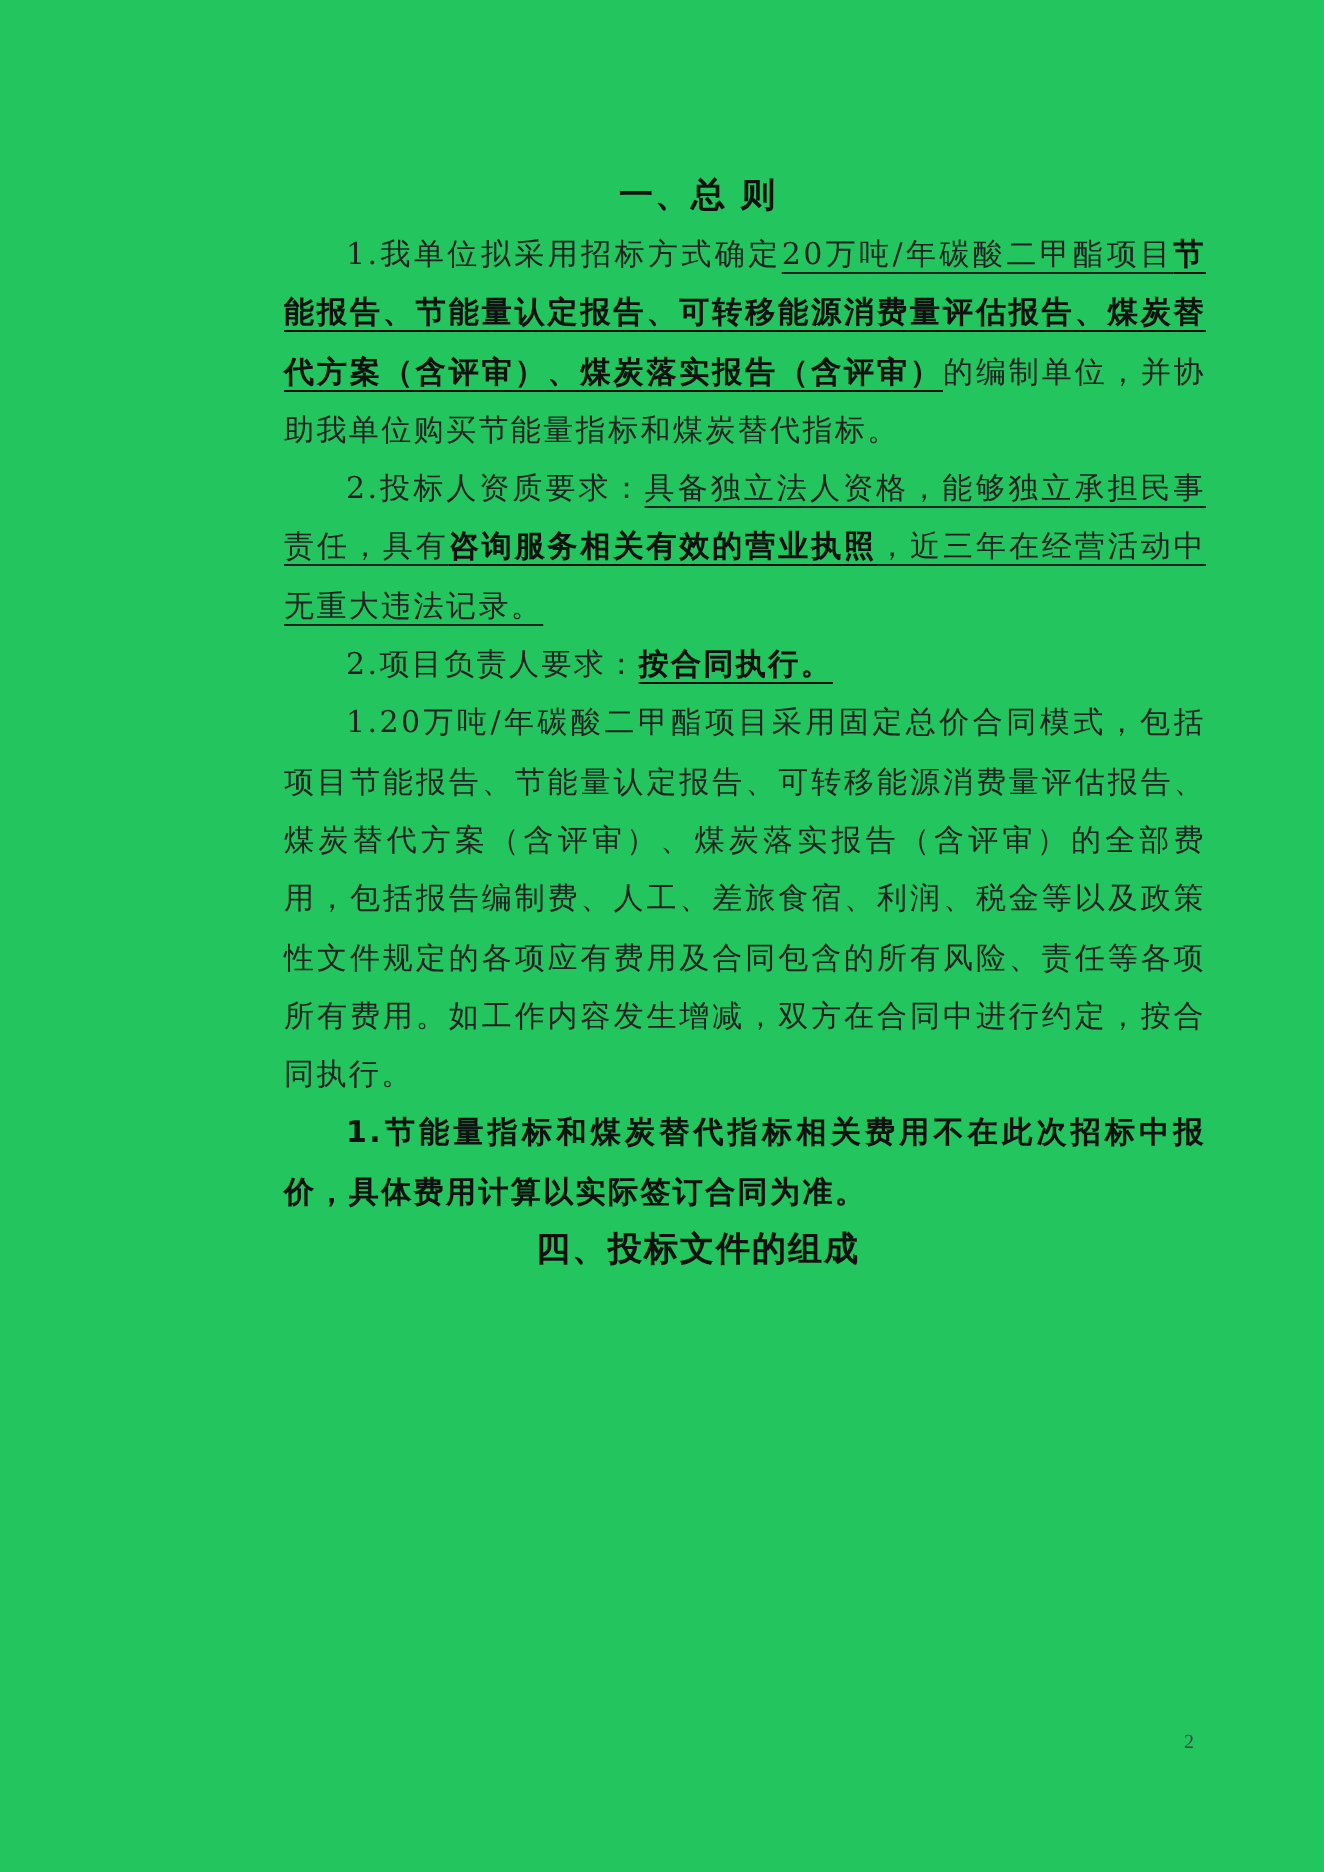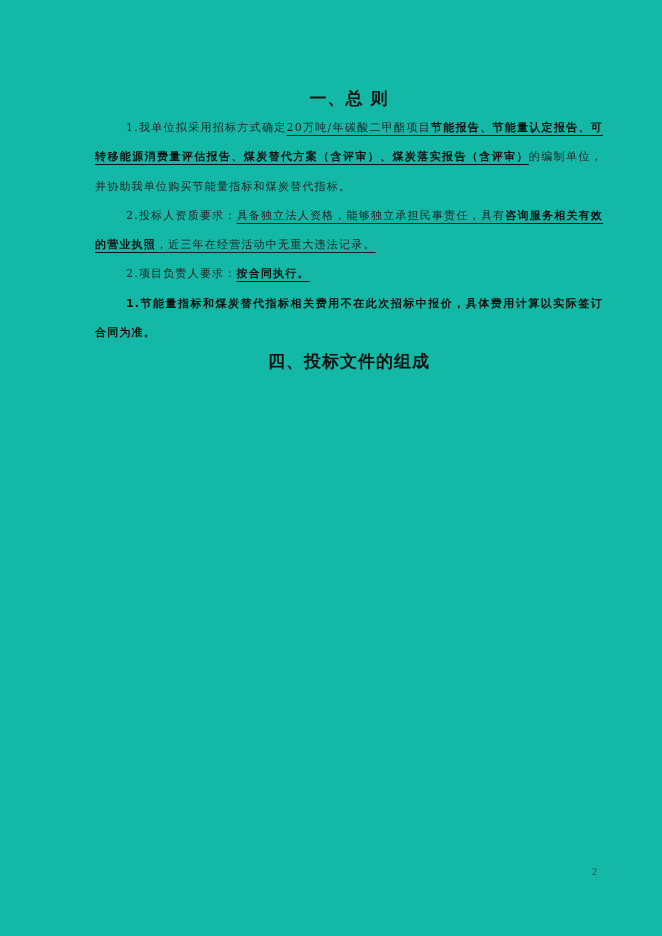--- a/index.html
+++ b/index.html
@@ -1,43 +1,44 @@
 <!DOCTYPE html>
 <html><head>
   <meta charset="utf-8">
   <style>
     html, body { margin: 0; padding: 0; background: #ffffff; }
     body { width: 662px; height: 936px; position: relative; overflow: hidden; }
     .page {
-      position: absolute; left: 0; top: 0; width: 662px; height: 936px; background: #14b8a6;
+      position: absolute; left: 0; top: 0; width: 662px; height: 936px; background: #22c55e;
       font-family: "DejaVu Serif", "Liberation Serif", serif; color: #1a1a1a;
     }
     .content { position: absolute; left: 95px; top: 84px; width: 508px; }
     .heading {
       text-align: center; font-family: "DejaVu Sans", "Liberation Sans", sans-serif;
       font-weight: bold; font-size: 17px; height: 29px; line-height: 29px; color: #111; letter-spacing: 1px;
     }
-    .para { font-size: 11px; line-height: 29.3px; text-align: justify; text-align-last: left; letter-spacing: 1.2px; color: #222; }
+    .para { font-size: 15px; line-height: 29.3px; text-align: justify; text-align-last: left; letter-spacing: 1.2px; color: #222; margin-left: 47px; }
     .indent { text-indent: 31px; }
     .u { text-decoration: underline; text-decoration-thickness: 1px; text-underline-offset: 4px; }
     .b { font-weight: bold; font-family: "DejaVu Sans", "Liberation Sans", sans-serif; color: #111; }
     .allbold { font-weight: bold; font-family: "DejaVu Sans", "Liberation Sans", sans-serif; color: #111; }
     .page-number { position: absolute; left: 592px; top: 866px; font-size: 10px; color: #444; font-family: "Liberation Serif", serif; }
   </style>
 </head>
 <body>
 
 <div class="page">
   <div class="content">
 
     <div class="heading">一、总 则</div>
     <div class="para indent"><span>1.我单位拟采用招标方式确定</span><span class="u">20万吨/年碳酸二甲酯项目</span><span class="u b">节能报告、节能量认定报告、可转移能源消费量评估报告、煤炭替代方案（含评审）、煤炭落实报告（含评审）</span><span>的编制单位，并协助我单位购买节能量指标和煤炭替代指标。</span></div>
 
     <div class="para indent"><span>2.投标人资质要求：</span><span class="u">具备独立法人资格，能够独立承担民事责任，具有</span><span class="u b">咨询服务相关有效的营业执照</span><span class="u">，近三年在经营活动中无重大违法记录。</span></div>
     <div class="para indent"><span>2.项目负责人要求：</span><span class="u b">按合同执行。</span></div>
 
+    <div class="para indent">1.20万吨/年碳酸二甲酯项目采用固定总价合同模式，包括项目节能报告、节能量认定报告、可转移能源消费量评估报告、煤炭替代方案（含评审）、煤炭落实报告（含评审）的全部费用，包括报告编制费、人工、差旅食宿、利润、税金等以及政策性文件规定的各项应有费用及合同包含的所有风险、责任等各项所有费用。如工作内容发生增减，双方在合同中进行约定，按合同执行。</div>
     <div class="para indent allbold">1.节能量指标和煤炭替代指标相关费用不在此次招标中报价，具体费用计算以实际签订合同为准。</div>
 
     <div class="heading">四、投标文件的组成</div>
   </div>
 
   <div class="page-number">2</div>
 </div>
 
 </body></html>

